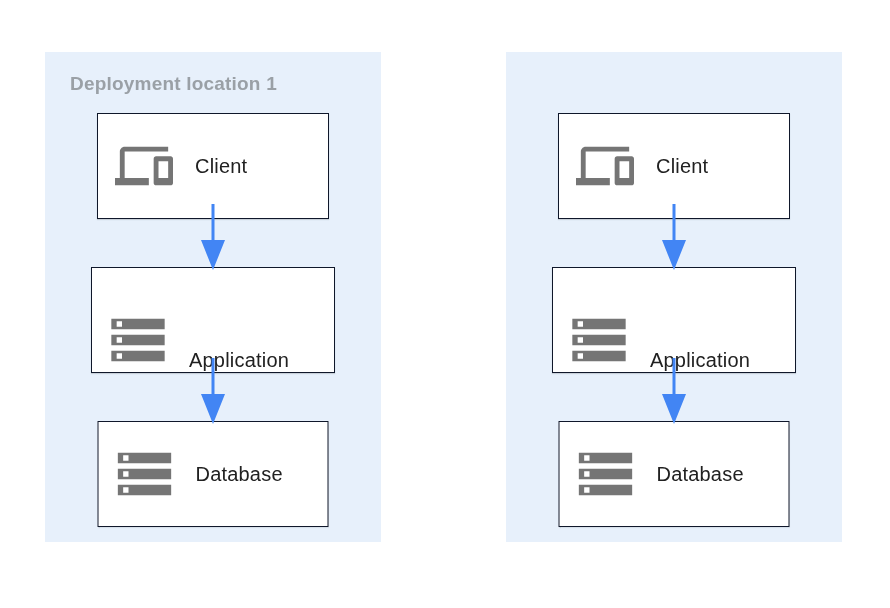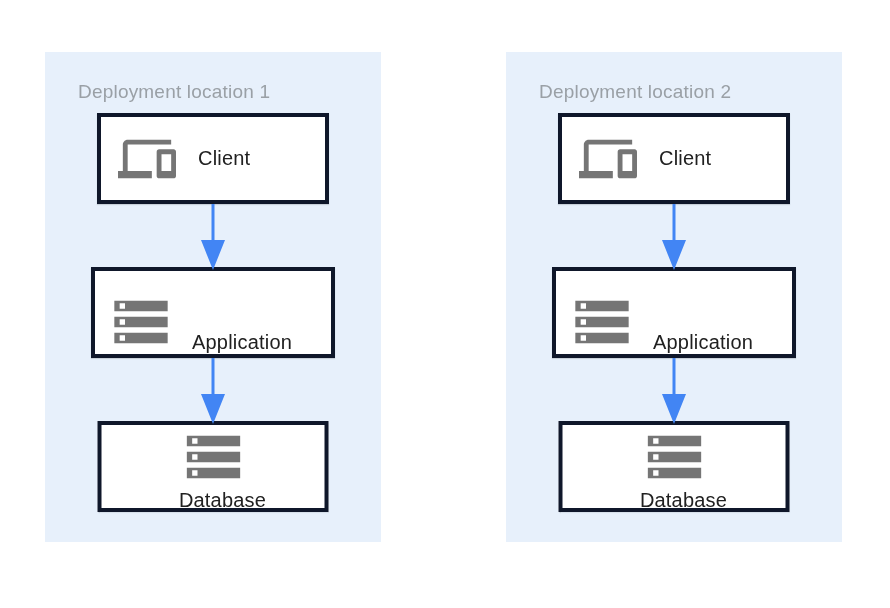--- a/index.html
+++ b/index.html
@@ -21,44 +21,44 @@
     width: 336px;
     height: 490px;
     background: #e7f0fb;
   }
   .panel-1 { left: 45px; }
   .panel-2 { left: 506px; }
   .panel-title {
     position: absolute;
     top: 21px;
     left: 25px;
-    margin: 8px;
+    margin: 0;
     font-size: 19px;
-    font-weight: 400;
+    font-weight: 700;
     color: #9aa0a6;
     letter-spacing: 0.2px;
     white-space: nowrap;
   }
   .node {
     position: absolute;
     left: 50%;
     transform: translateX(-50%);
-    height: 91px;
+    height: 106px;
     background: #ffffff;
-    border: 4px solid #0f172a;
+    border: 1px solid #0f172a;
     box-shadow: 0 1px 1px rgba(60,64,67,0.18);
     box-sizing: border-box;
     display: flex;
     align-items: center;
     padding: 0 14px 0 14px;
     z-index: 1;
   }
   .node-client      { top: 61px;  width: 232px; }
   .node-application { top: 215px; width: 244px; align-items: flex-end; }
-  .node-database    { top: 369px; width: 231px; flex-direction: column; }
+  .node-database    { top: 369px; width: 231px; }
   .icon-wrap {
     width: 64px;
     display: flex;
     justify-content: center;
     align-items: center;
     flex: none;
   }
   .icon-wrap svg { display: block; fill: #757575; }
   .node-label {
     margin-left: 19px;
@@ -137,21 +137,20 @@
       <span class="icon-wrap">
         <svg width="64" height="64" viewBox="0 0 24 24">
             <path d="M2 20h20v-4H2v4zm2-3h2v2H4v-2zM2 4v4h20V4H2zm4 3H4V5h2v2zm-4 7h20v-4H2v4zm2-3h2v2H4v-2z"></path>
           </svg>
       </span>
       <span class="node-label">Database</span>
     </div>
   </section>
 
   <section class="panel panel-2">
-    <h2 class="panel-title">Deployment location 2</h2>
 
     <div class="node node-client">
       <span class="icon-wrap">
         <svg width="58" height="58" viewBox="0 0 24 24">
             <path d="M4 6h18V4H4c-1.1 0-2 .9-2 2v11H0v3h14v-3H4V6zm19 2h-6c-.55 0-1 .45-1 1v10c0 .55.45 1 1 1h6c.55 0 1-.45 1-1V9c0-.55-.45-1-1-1zm-1 9h-4v-7h4v7z"></path>
           </svg>
       </span>
       <span class="node-label">Client</span>
     </div>
 

